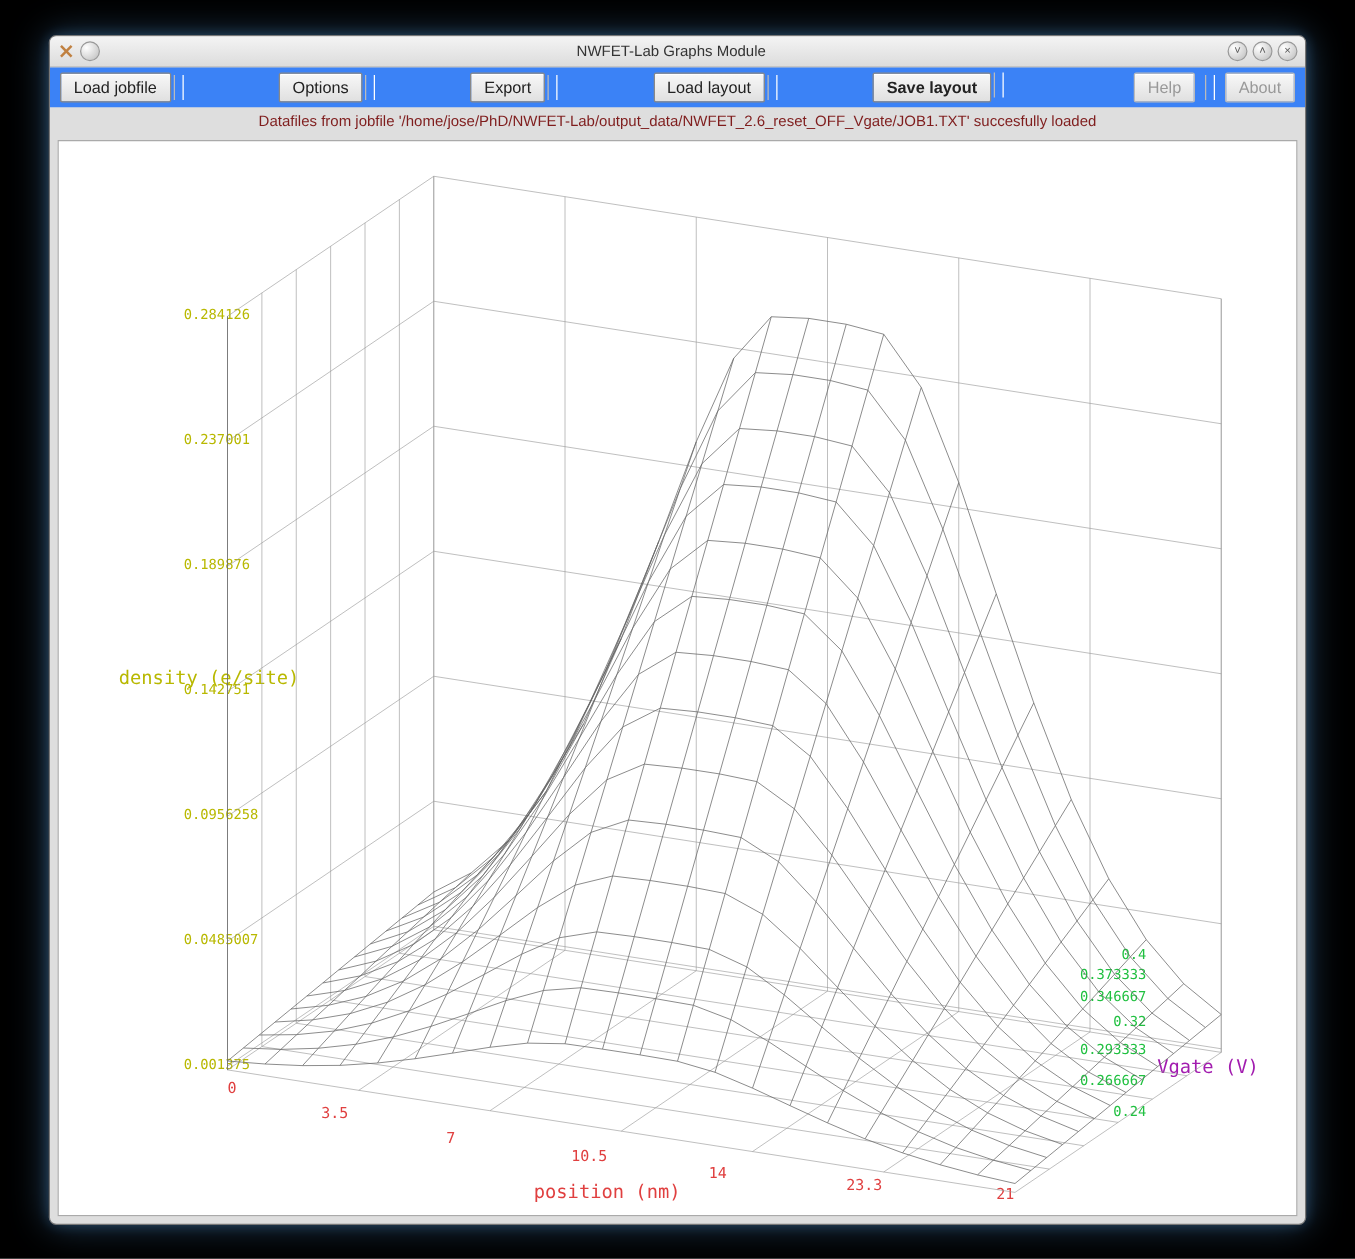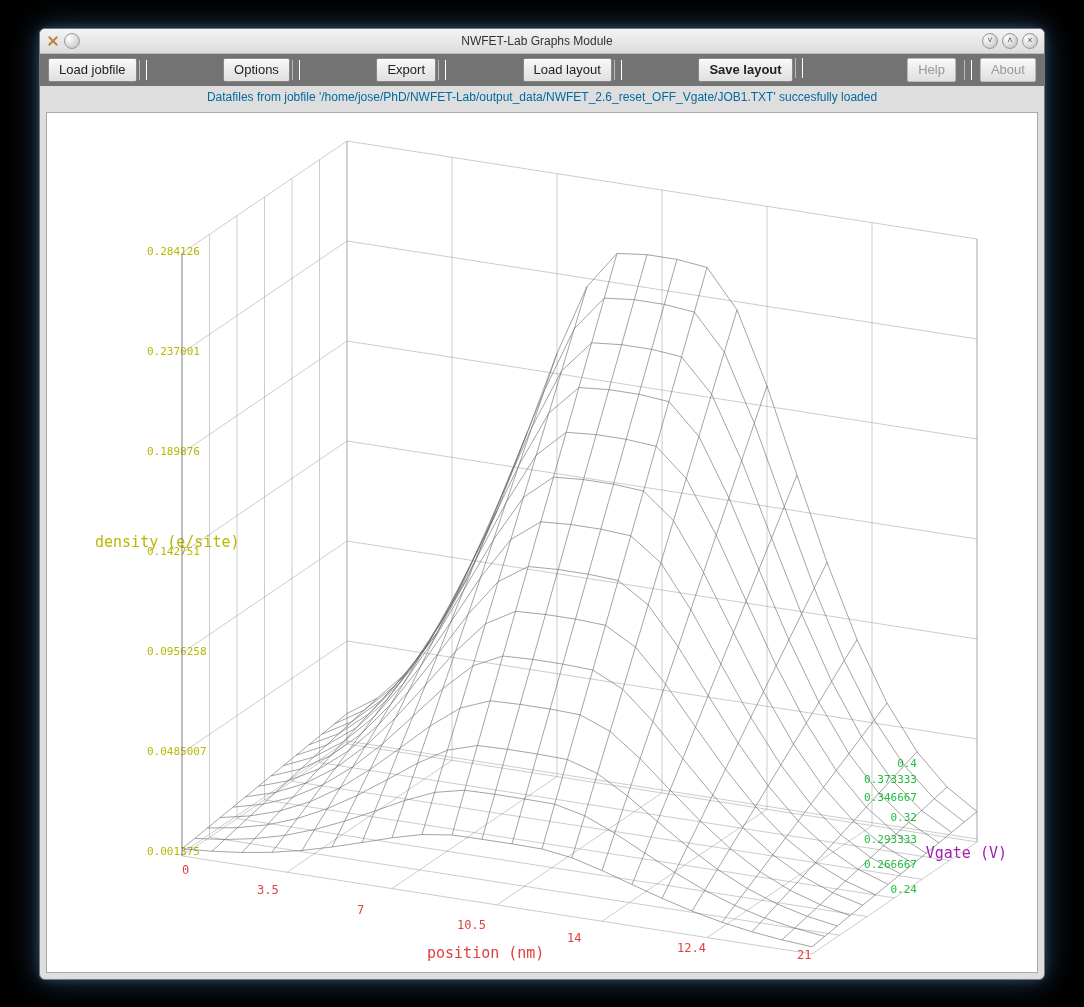--- a/index.html
+++ b/index.html
@@ -67,21 +67,21 @@
     content:'';
     position:absolute;
     left:1px; top:6px;
     width:12px; height:2px;
     background:#c08040;
   }
   .tb-x::before { transform: rotate(45deg);}
   .tb-x::after { transform: rotate(-45deg);}
   .toolbar {
     height: 32px;
-    background: #737373;
+    background: #3b82f6;
     display: flex;
     align-items: center;
     padding: 0 8px;
     gap: 12px;
     justify-content: space-between;
   }
   .btn {
     background: linear-gradient(to bottom, #f8f8f8, #e0e0e0);
     border: 1px solid #888;
     border-radius: 2px;
@@ -102,21 +102,21 @@
     width: 6px;
     height: 20px;
     border-left: 1px solid #bbb;
     border-right: 1px solid #fff;
     margin: 0 2px;
   }
   .status-row {
     height: 22px;
     background: #dedede;
     font-size: 12px;
-    color: #0369a1;
+    color: #7f1d1d;
     text-align: center;
     line-height: 22px;
   }
   .plot-area {
     flex: 1;
     margin: 4px 6px 6px 6px;
     background: #ffffff;
     border: 1px solid #aaa;
     position: relative;
     overflow: hidden;
@@ -197,21 +197,21 @@
     <div class="ztick" style="left:100px;top:432px;">0.142751</div>
     <div class="ztick" style="left:100px;top:532px;">0.0956258</div>
     <div class="ztick" style="left:100px;top:632px;">0.0485007</div>
     <div class="ztick" style="left:100px;top:732px;">0.001375</div>
 
     <div class="xtick" style="left:135px;top:750px;">0</div>
     <div class="xtick" style="left:210px;top:770px;">3.5</div>
     <div class="xtick" style="left:310px;top:790px;">7</div>
     <div class="xtick" style="left:410px;top:805px;">10.5</div>
     <div class="xtick" style="left:520px;top:818px;">14</div>
-    <div class="xtick" style="left:630px;top:828px;">12.4</div>
+    <div class="xtick" style="left:630px;top:828px;">23.3</div>
     <div class="xtick" style="left:750px;top:835px;">21</div>
 
     <div class="ytick" style="right:120px;top:770px;">0.24</div>
     <div class="ytick" style="right:120px;top:745px;">0.266667</div>
     <div class="ytick" style="right:120px;top:720px;">0.293333</div>
     <div class="ytick" style="right:120px;top:698px;">0.32</div>
     <div class="ytick" style="right:120px;top:678px;">0.346667</div>
     <div class="ytick" style="right:120px;top:660px;">0.373333</div>
     <div class="ytick" style="right:120px;top:644px;">0.4</div>
 

